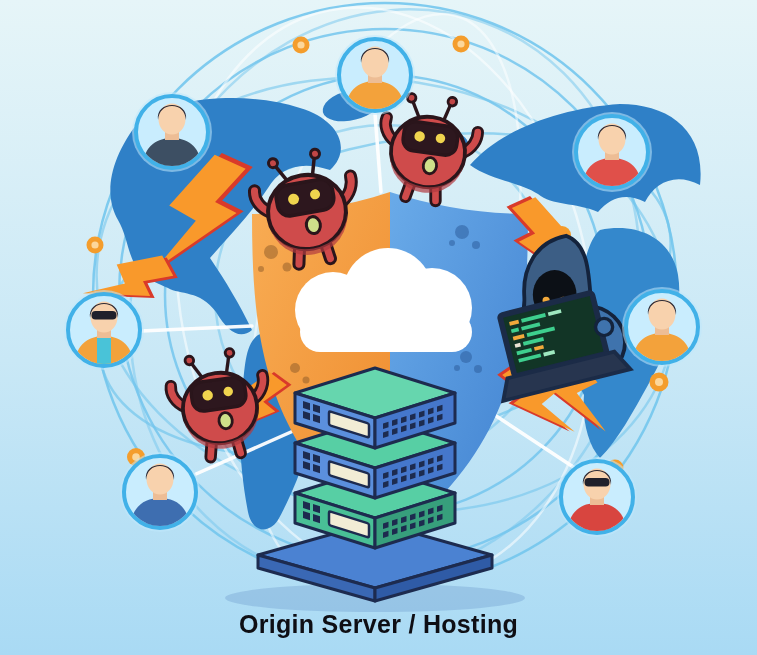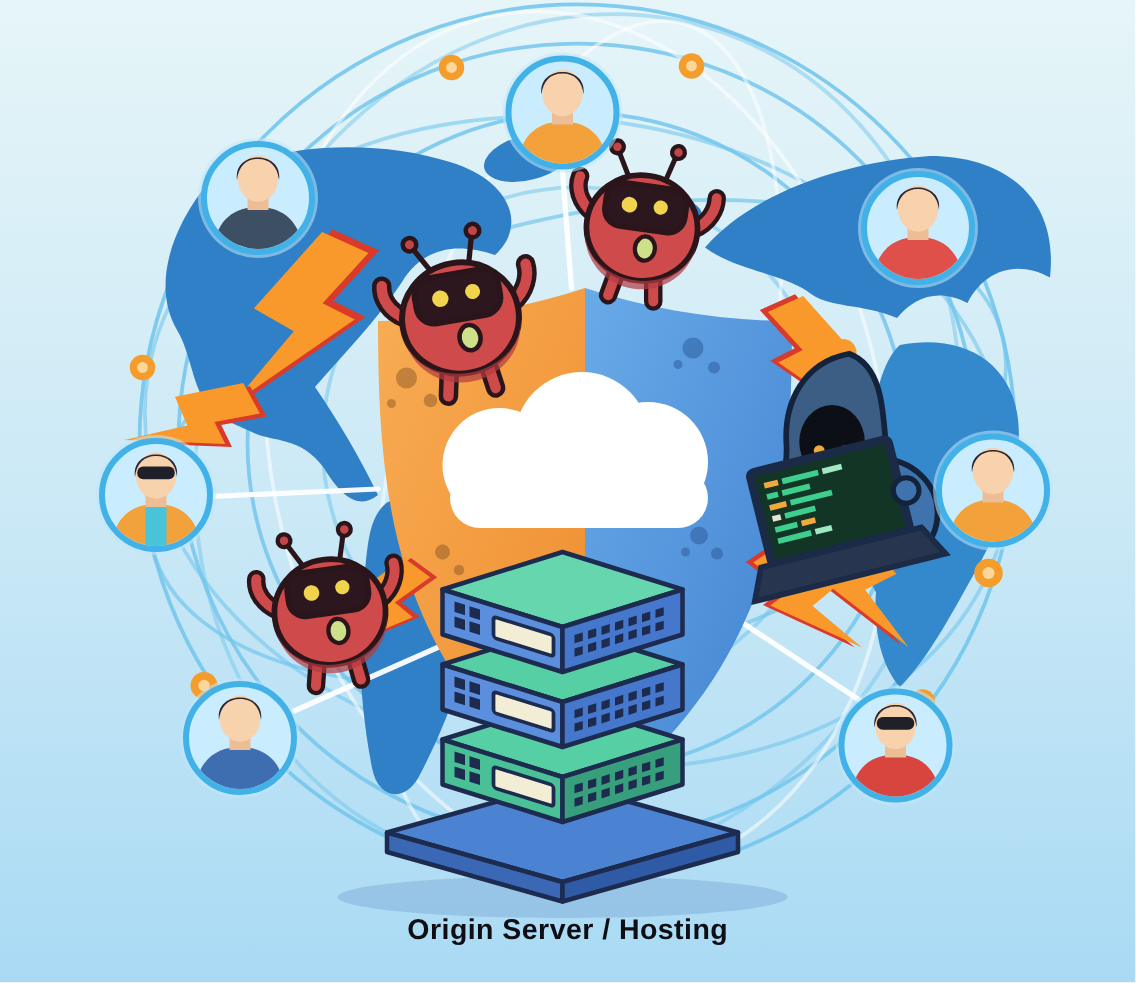--- a/index.html
+++ b/index.html
@@ -7,21 +7,21 @@
     position:relative;
     width:757px;height:655px;
     overflow:hidden;
     font-family:"Liberation Sans", sans-serif;
   }
   .stage svg{display:block;}
   .caption{
     position:absolute;
     left:0;right:0;top:610px;
     text-align:center;
-    font-size:19px;
+    font-size:25px;
     font-weight:bold;
     color:#0e0e14;
     letter-spacing:.3px;
   }
 </style>
 </head>
 <body>
 
 <div class="stage">
 <svg width="757" height="655" viewBox="0 0 757 655">

